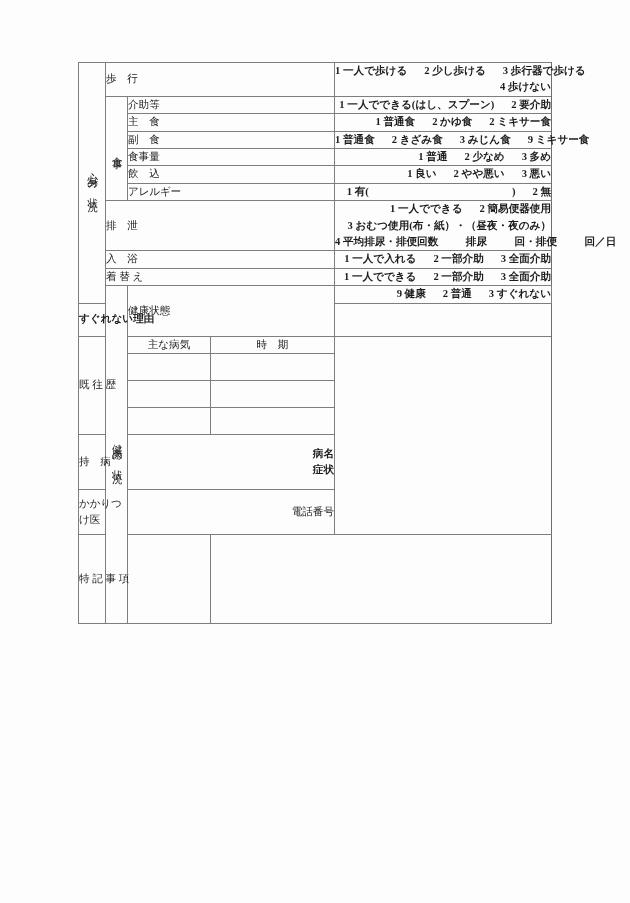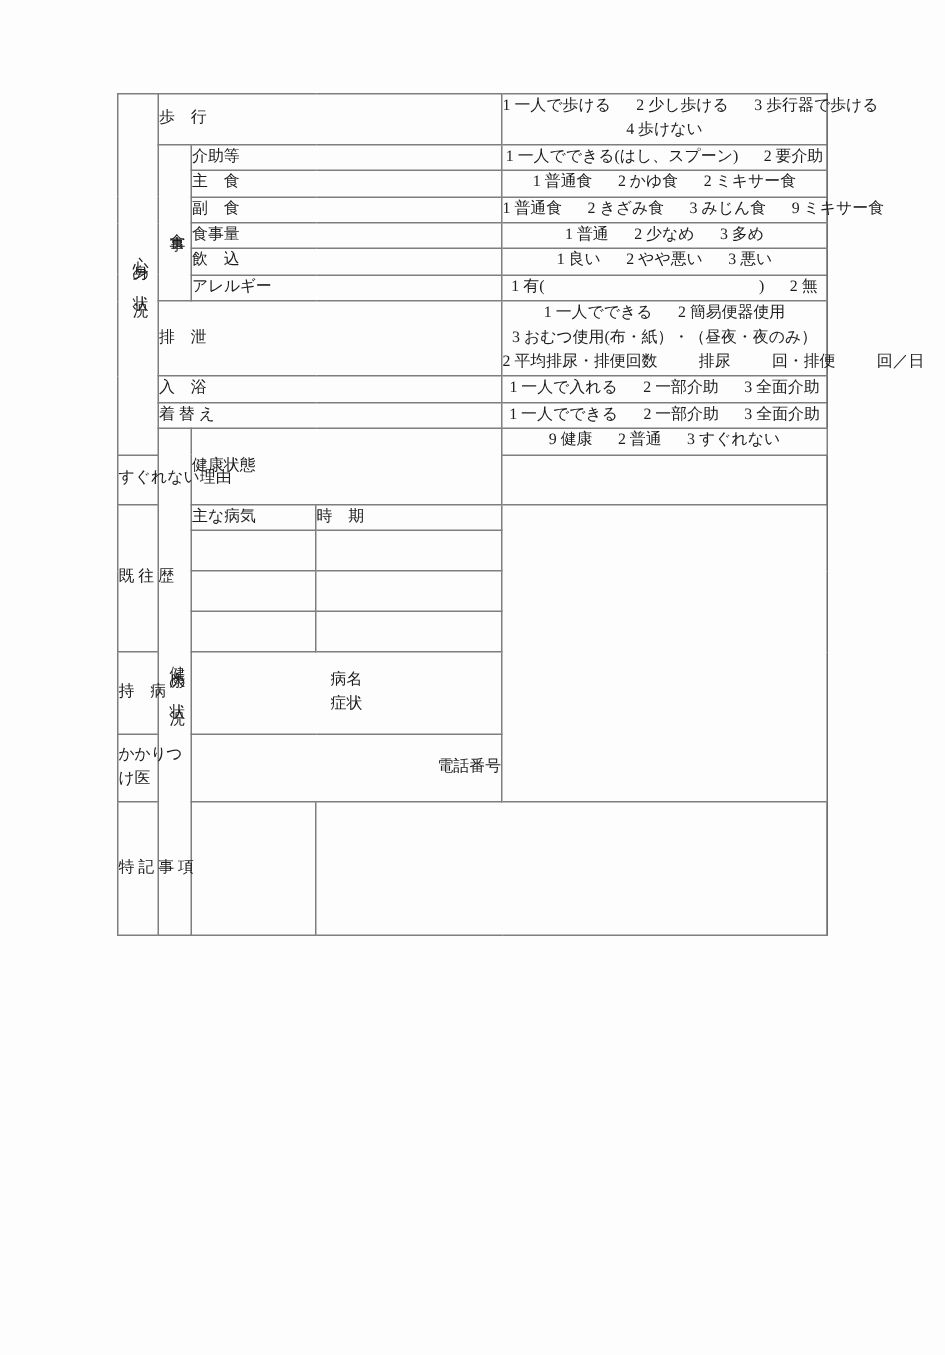--- a/index.html
+++ b/index.html
@@ -81,29 +81,30 @@
     vertical-align: middle;
     font-size: 10.6px;
     padding: 3px 2px;
   }
   .sp2 { letter-spacing: 0; }
   .narrow { letter-spacing: -0.02em; font-size: 10.2px; }
 
   
   .content {
     padding: 4px 0 4px 9px;
-    text-align: center;
+    text-align: right;
     vertical-align: middle;
+    font-weight: bold;
   }
   .content .ln { display: block; white-space: nowrap; }
   .g-md { display: inline-block; width: 1.6em; }
   .g-lg { display: inline-block; width: 2.6em; }
   .g-blank { display: inline-block; width: 13.5em; }
 
-  .center { text-align: left; padding: 4px 2px; }
+  .center { text-align: center; padding: 4px 2px; }
   .empty { height: 26px; }
   .tel-cell { text-align: right; vertical-align: bottom; padding-bottom: 8px; }
 </style>
 </head>
 <body>
 
 <div class="page">
   <div class="form-wrap">
     <table class="form">
       <colgroup>
@@ -206,21 +207,21 @@
             <span>排　泄</span>
           </td>
           <td class="content">
             <span class="ln">
               <span>1 一人でできる</span><span class="g-md"></span><span>2 簡易便器使用</span>
             </span>
             <span class="ln">
               <span>3 おむつ使用(布・紙）・（昼夜・夜のみ）</span>
             </span>
             <span class="ln">
-              <span>2 平均排尿・排便回数</span><span class="g-lg"></span><span>排尿</span><span class="g-lg"></span><span>回・排便</span><span class="g-lg"></span><span>回／日</span>
+              <span>4 平均排尿・排便回数</span><span class="g-lg"></span><span>排尿</span><span class="g-lg"></span><span>回・排便</span><span class="g-lg"></span><span>回／日</span>
             </span>
           </td>
         </tr>
 
         <tr>
           <td class="rlabel sp2" colspan="3">
             <span>入　浴</span>
           </td>
           <td class="content">
             <span class="ln">

